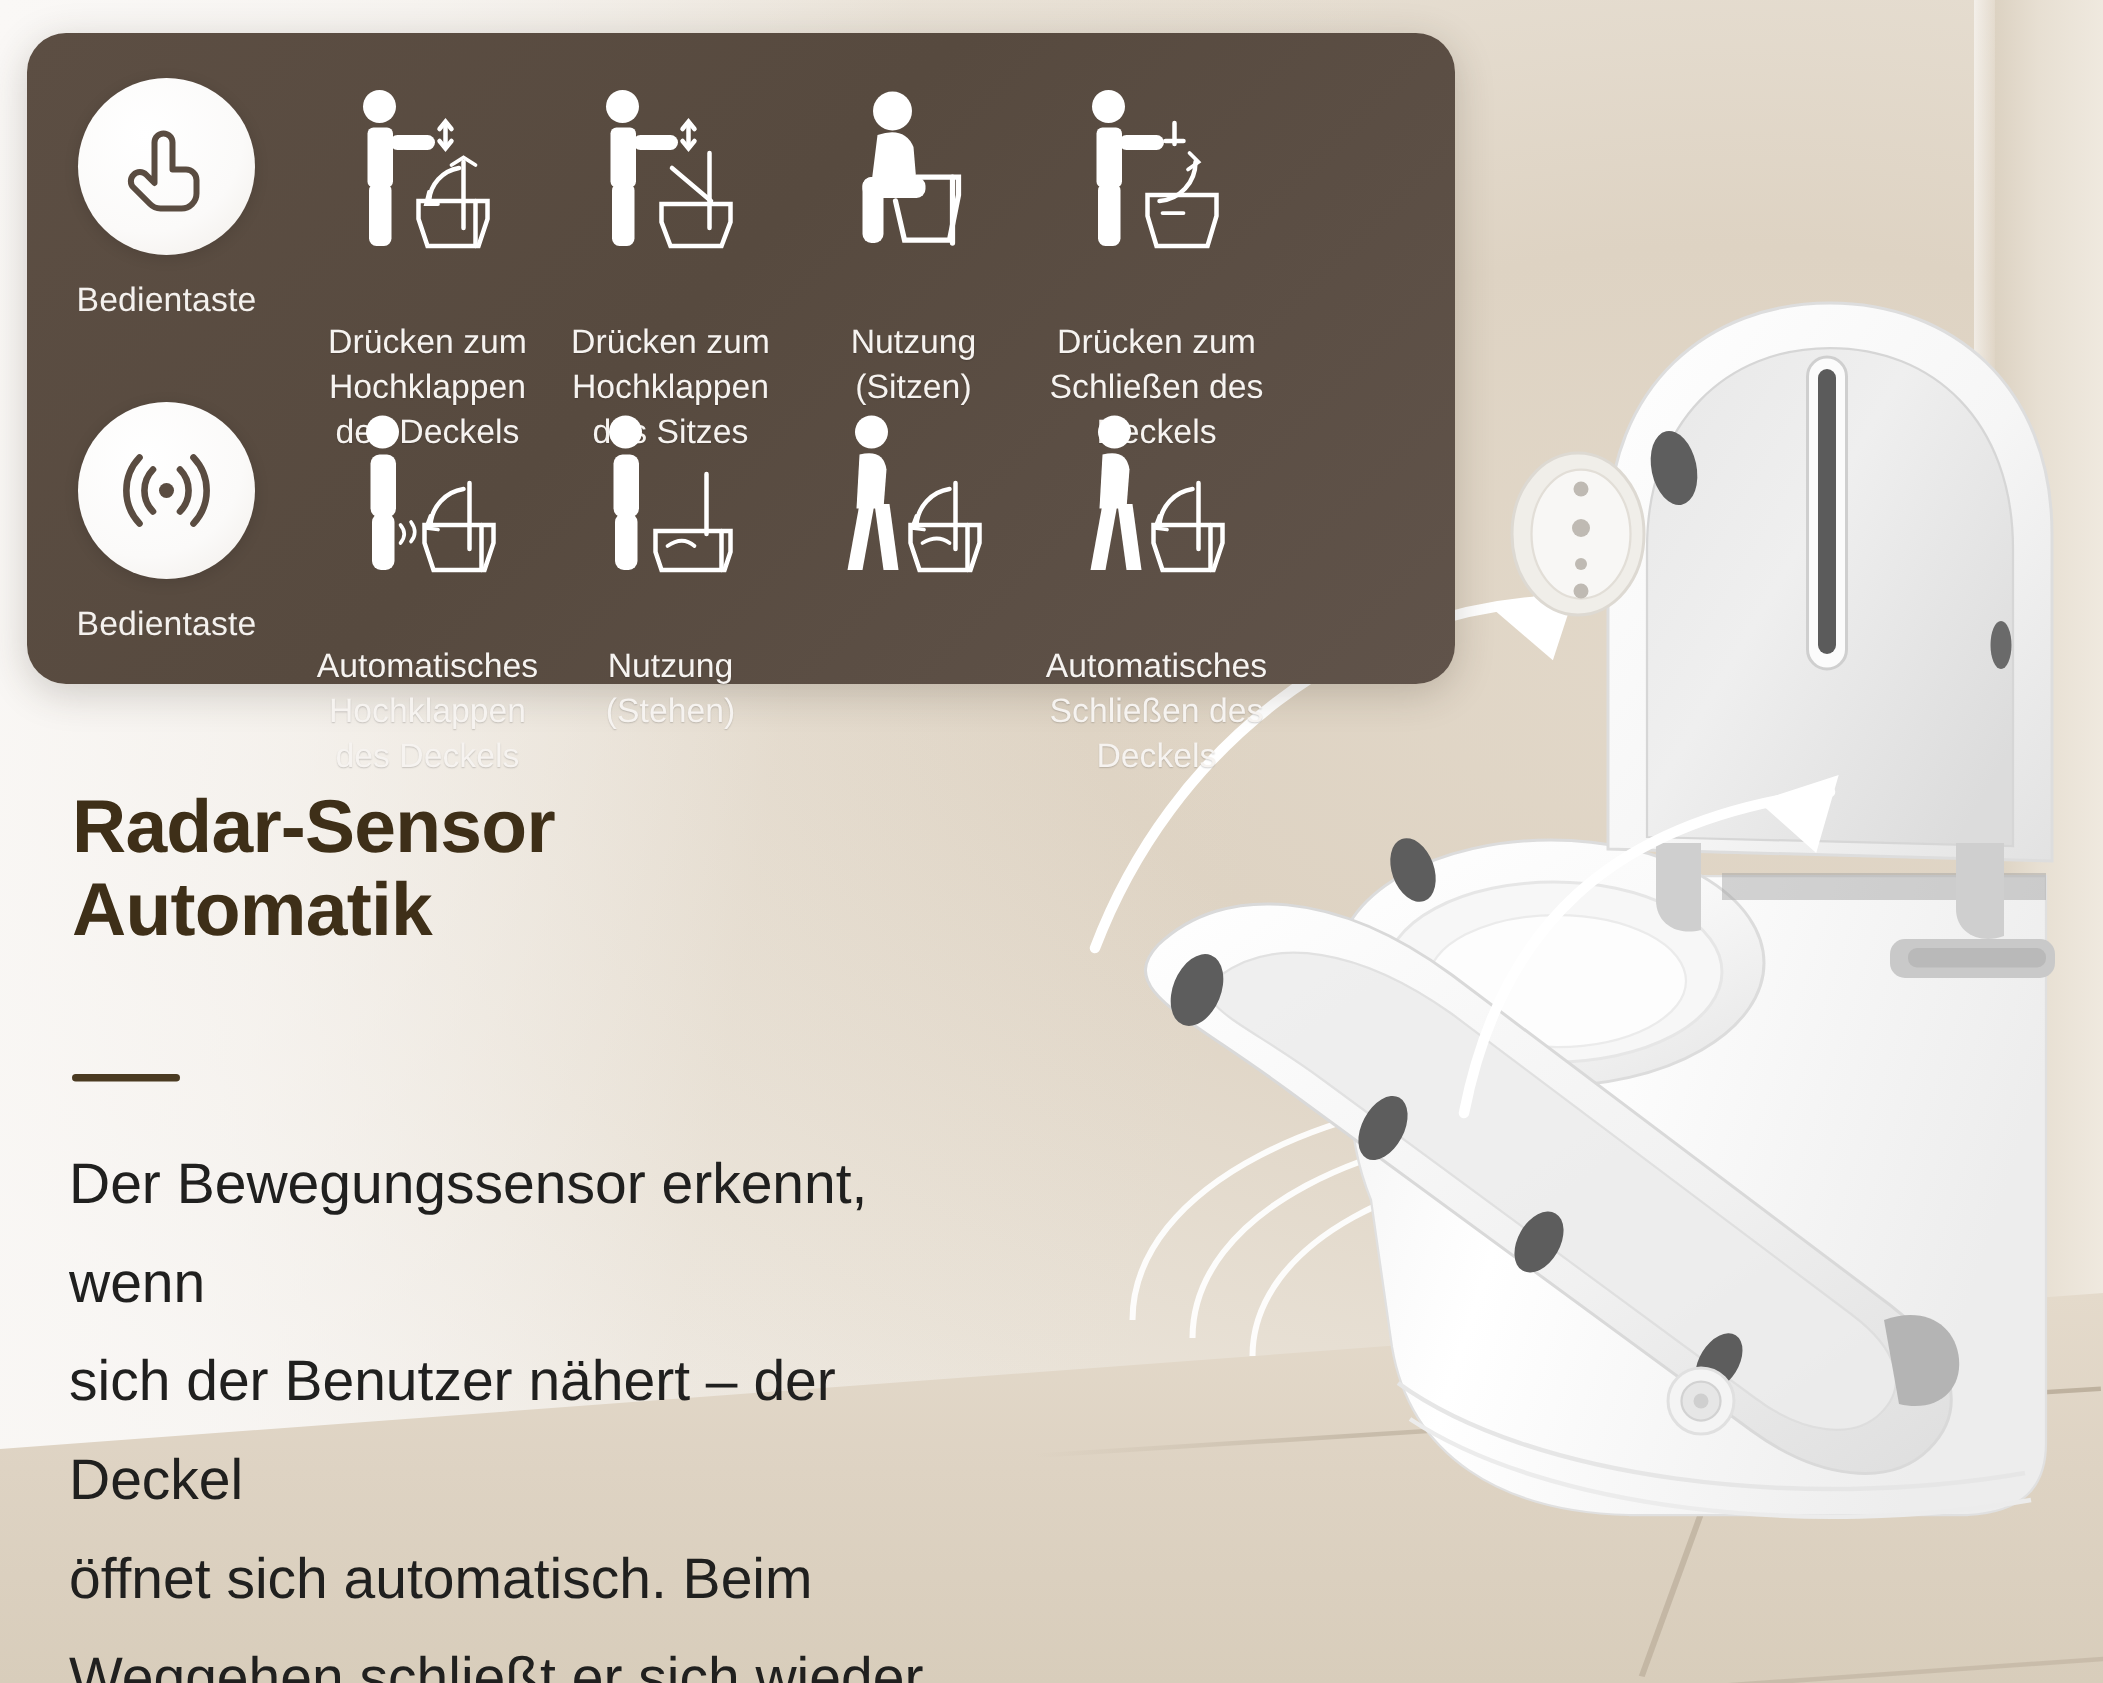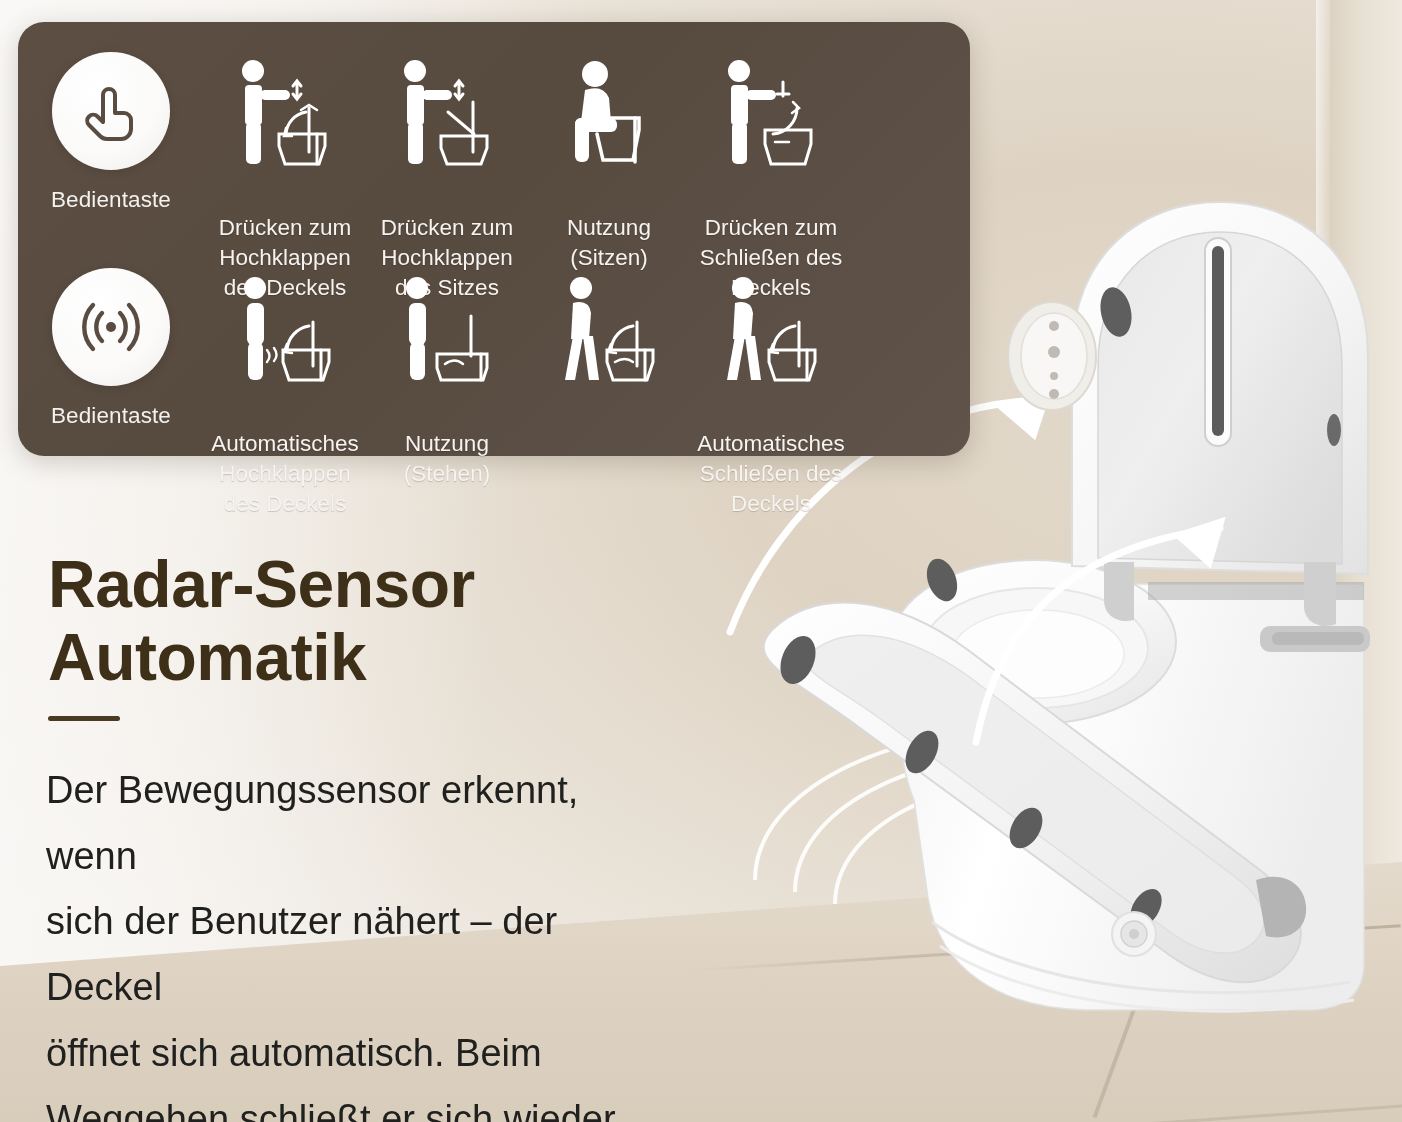--- a/index.html
+++ b/index.html
@@ -118,27 +118,26 @@
     text-align: center;
     white-space: pre-line;
     text-shadow: 0 1px 1px rgba(0,0,0,0.18);
   }
 
   
   .headline {
     position: absolute;
     left: 48px; top: 524px;
     width: 640px;
-    font-size: 66px;
+    font-size: 50px;
     font-weight: bold;
     line-height: 1.1;
     color: #3e2f18;
     white-space: pre-line;
     letter-spacing: -0.5px;
-    margin-top: 24px;
   }
   .rule {
     position: absolute;
     left: 48px; top: 716px;
     width: 72px; height: 5px;
     border-radius: 3px;
     background: #4a3a21;
   }
   .body-text {
     position: absolute;

